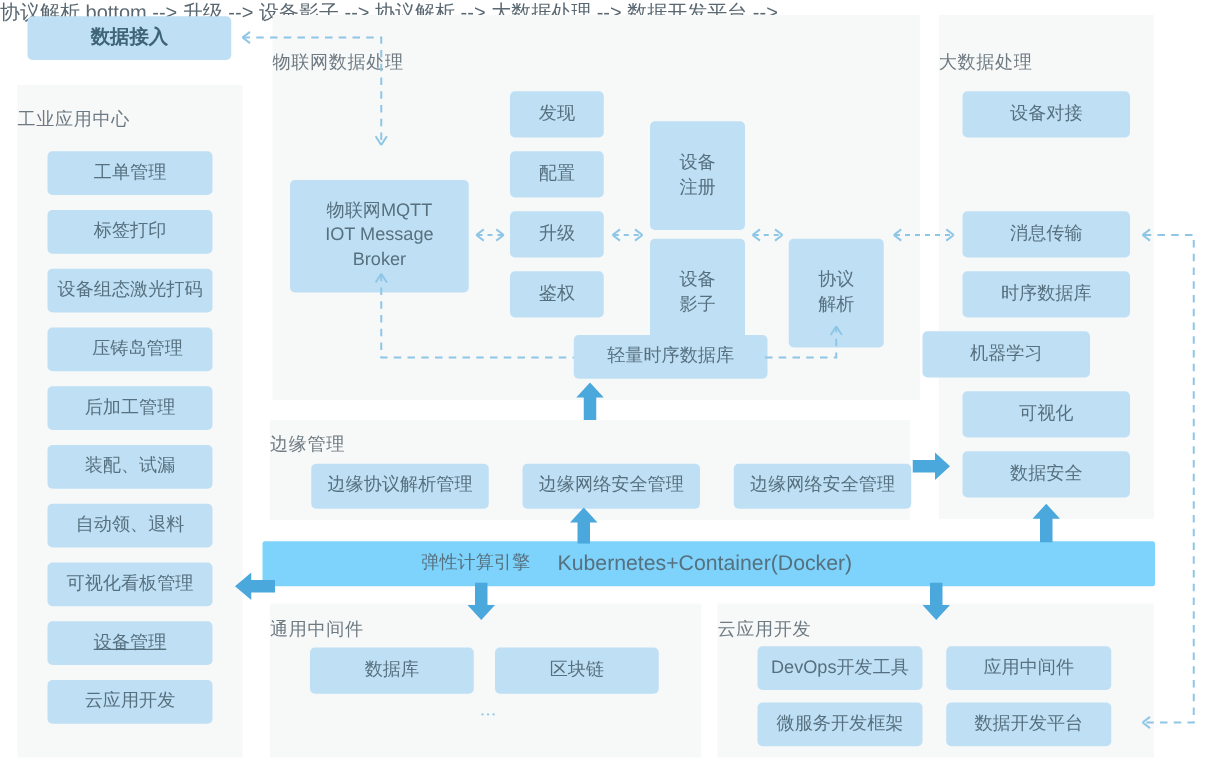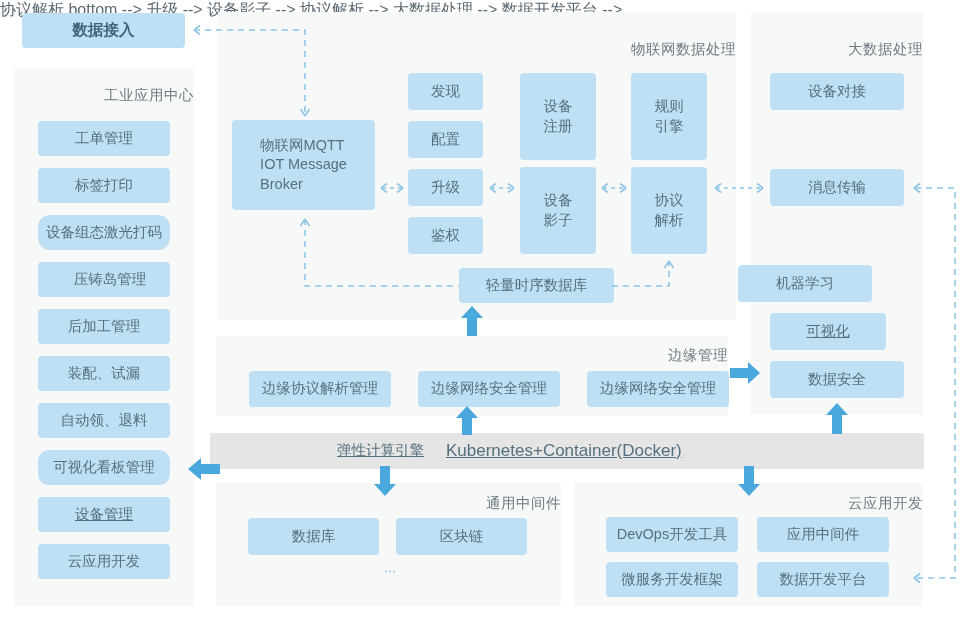--- a/index.html
+++ b/index.html
@@ -15,45 +15,45 @@
 
   
   .panel{
     position:absolute;
     background:#f7f8f8;
     box-sizing:border-box;
   }
   .panel-title{
     position:absolute;
     left:0;right:0;
-    text-align:right;
+    text-align:left;
     font-size:14.5px;
     color:#6e7a82;
     letter-spacing:.5px;
     white-space:nowrap;
   }
 
   
   .box{
     position:absolute;
     background:#bfe0f4;
     border-radius:4px;
     box-sizing:border-box;
     display:flex;
     align-items:center;
     justify-content:center;
-    text-align:left;
+    text-align:center;
     font-size:14.5px;
     color:#56707f;
     line-height:1.35;
     padding:2px 4px;
   }
   .box.strong{font-weight:bold;color:#3f6478;font-size:15.5px;}
-  .box.multi{white-space:pre-line;}
-  .box.light{background:#e5e5e5;text-decoration:underline;}
+  .box.multi{white-space:pre-line;margin-top:24px;}
+  .box.light{background:#7dd3fc;}
 
   
   .arrow{position:absolute;}
   .arrow svg{display:block;}
 
   
   .dash{position:absolute;}
   .dash svg{display:block;overflow:visible;}
 
   .vdots{
@@ -74,26 +74,26 @@
 
   
   <div class="box strong" style="left:22px;top:13px;width:163px;height:35px;">数据接入</div>
 
   
   <div class="panel" style="left:14px;top:68px;width:180px;height:538px;">
     <div class="panel-title" style="top:18px;">工业应用中心</div>
   </div>
   <div class="box" style="left:38px;top:121px;width:132px;height:35px;">工单管理</div>
   <div class="box" style="left:38px;top:168px;width:132px;height:35px;">标签打印</div>
-  <div class="box" style="left:38px;top:215px;width:132px;height:35px;border-radius:12px;">设备组态激光打码</div>
+  <div class="box" style="left:38px;top:215px;width:132px;height:35px;">设备组态激光打码</div>
   <div class="box" style="left:38px;top:262px;width:132px;height:35px;padding-left:16px;">压铸岛管理</div>
   <div class="box" style="left:38px;top:309px;width:132px;height:35px;">后加工管理</div>
   <div class="box" style="left:38px;top:356px;width:132px;height:35px;">装配、试漏</div>
   <div class="box" style="left:38px;top:403px;width:132px;height:35px;">自动领、退料</div>
-  <div class="box" style="left:38px;top:450px;width:132px;height:35px;border-radius:11px;">可视化看板管理</div>
+  <div class="box" style="left:38px;top:450px;width:132px;height:35px;">可视化看板管理</div>
   <div class="box" style="left:38px;top:497px;width:132px;height:35px;text-decoration:underline;">设备管理</div>
   <div class="box" style="left:38px;top:544px;width:132px;height:35px;">云应用开发</div>
 
   
   <div class="panel" style="left:218px;top:12px;width:518px;height:308px;">
     <div class="panel-title" style="top:28px;">物联网数据处理</div>
   </div>
 
   <div class="box multi" style="left:232px;top:120px;width:143px;height:90px;flex-direction:column;">物联网MQTT
 IOT Message
@@ -102,35 +102,34 @@
   <div class="box" style="left:408px;top:73px;width:75px;height:37px;">发现</div>
   <div class="box" style="left:408px;top:121px;width:75px;height:37px;">配置</div>
   <div class="box" style="left:408px;top:169px;width:75px;height:37px;">升级</div>
   <div class="box" style="left:408px;top:217px;width:75px;height:37px;">鉴权</div>
 
   <div class="box multi" style="left:520px;top:73px;width:76px;height:87px;">设备
 注册</div>
   <div class="box multi" style="left:520px;top:167px;width:76px;height:87px;">设备
 影子</div>
 
-  <div class="box multi" style="left:631px;top:73px;width:76px;height:87px;">规则
-引擎</div>
   <div class="box multi" style="left:631px;top:167px;width:76px;height:87px;">协议
 解析</div>
 
   <div class="box" style="left:459px;top:268px;width:155px;height:35px;">轻量时序数据库</div>
 
   
   <div class="panel" style="left:751px;top:12px;width:172px;height:403px;">
     <div class="panel-title" style="top:28px;">大数据处理</div>
   </div>
   <div class="box" style="left:770px;top:73px;width:134px;height:37px;">设备对接</div>
   <div class="box" style="left:770px;top:169px;width:134px;height:37px;">消息传输</div>
+  <div class="box" style="left:770px;top:217px;width:134px;height:37px;">时序数据库</div>
   <div class="box" style="left:738px;top:265px;width:134px;height:37px;">机器学习</div>
-  <div class="box" style="left:770px;top:313px;width:116px;height:37px;text-decoration:underline;">可视化</div>
+  <div class="box" style="left:770px;top:313px;width:134px;height:37px;">可视化</div>
   <div class="box" style="left:770px;top:361px;width:134px;height:37px;">数据安全</div>
 
   
   <div class="panel" style="left:216px;top:336px;width:512px;height:80px;">
     <div class="panel-title" style="top:10px;">边缘管理</div>
   </div>
   <div class="box" style="left:249px;top:371px;width:142px;height:36px;">边缘协议解析管理</div>
   <div class="box" style="left:418px;top:371px;width:142px;height:36px;">边缘网络安全管理</div>
   <div class="box" style="left:587px;top:371px;width:142px;height:36px;">边缘网络安全管理</div>
 

